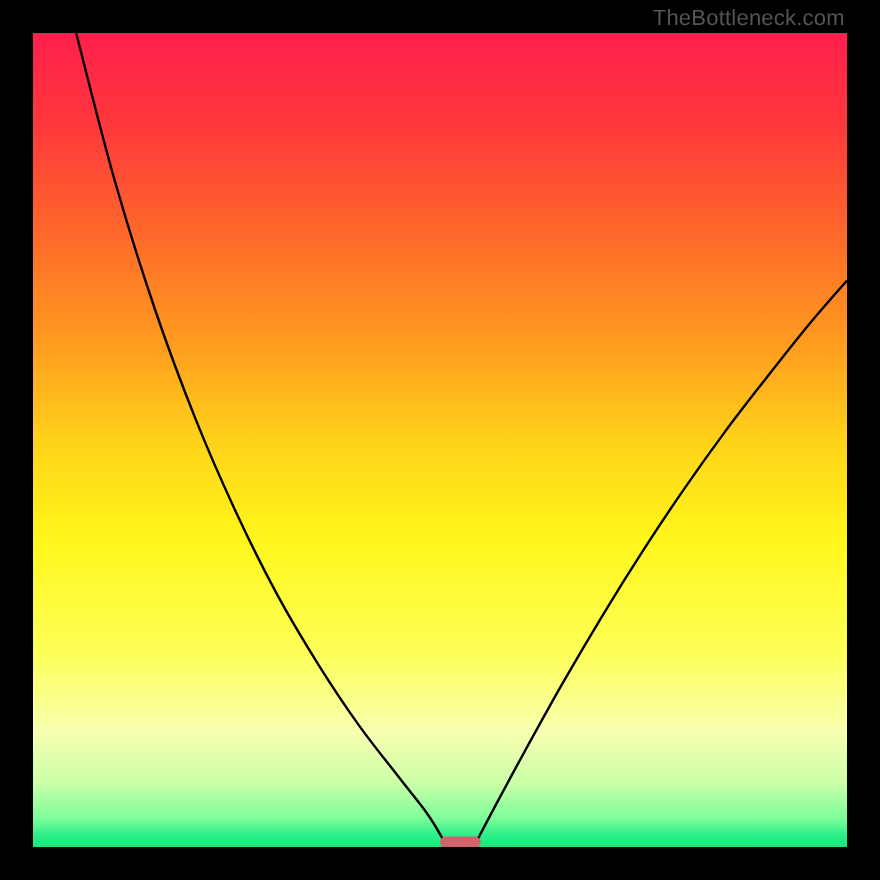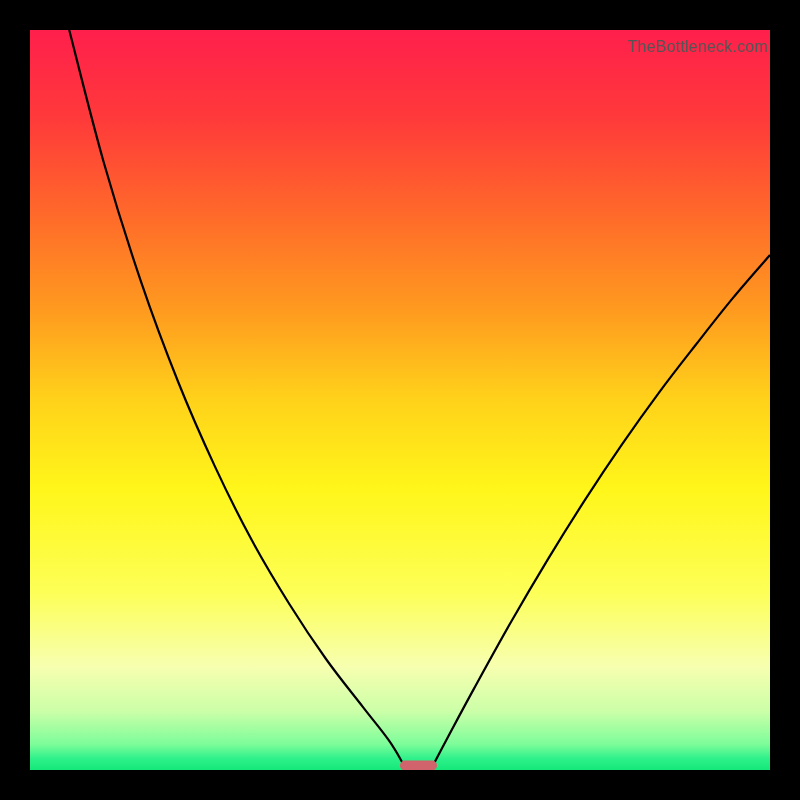--- a/index.html
+++ b/index.html
@@ -22,26 +22,25 @@
     left: 0;
     top: 0;
     width: 100%;
     height: 100%;
   }
   .watermark {
     position: absolute;
     top: 6px;
     right: 32px;
     font-family: Arial, Helvetica, sans-serif;
-    font-size: 16px;
+    font-size: 20px;
     font-weight: 500;
     color: #555555;
     letter-spacing: 0.2px;
     z-index: 10;
-    margin-top: 32px;
   }
   .curve-svg {
     position: absolute;
     left: 0;
     top: 0;
     width: 100%;
     height: 100%;
     z-index: 5;
   }
 </style>

